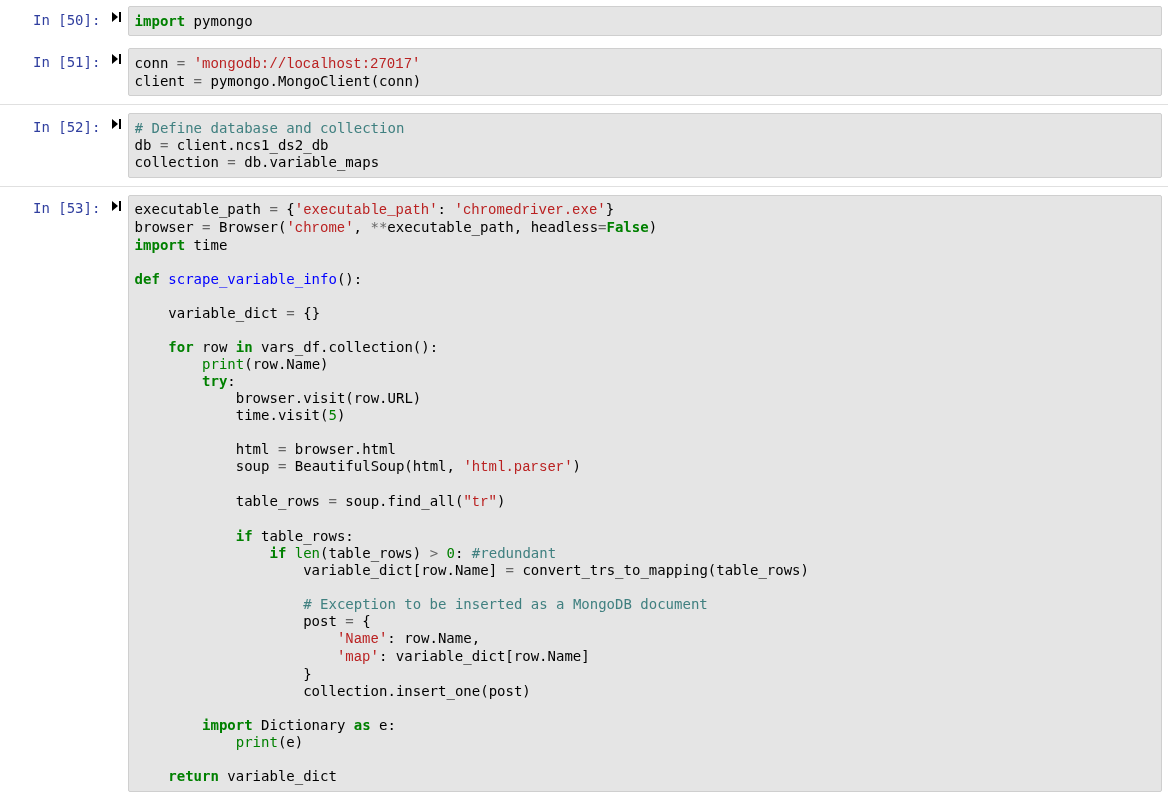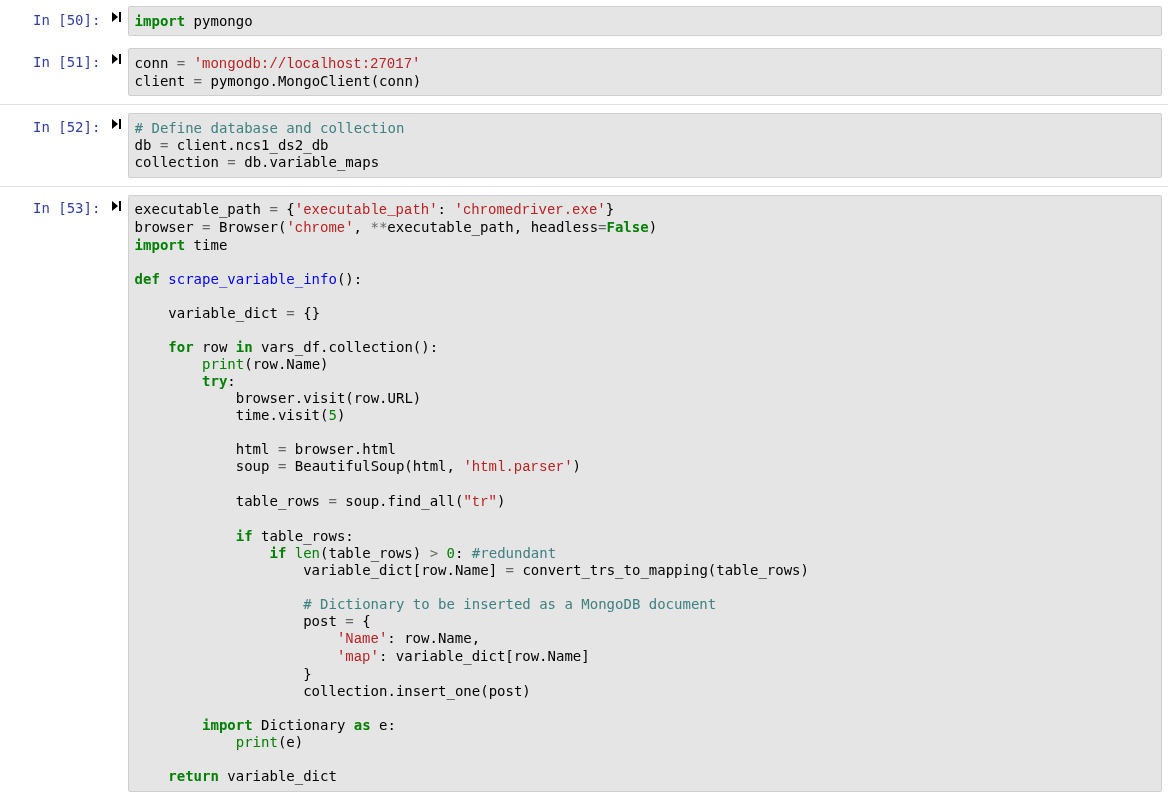--- a/index.html
+++ b/index.html
@@ -171,21 +171,21 @@
 
             <span class="n">html</span> <span class="o">=</span> <span class="n">browser</span><span class="p">.</span><span class="n">html</span>
             <span class="n">soup</span> <span class="o">=</span> <span class="n">BeautifulSoup</span><span class="p">(</span><span class="n">html</span><span class="p">,</span> <span class="s">'html.parser'</span><span class="p">)</span>
 
             <span class="n">table_rows</span> <span class="o">=</span> <span class="n">soup</span><span class="p">.</span><span class="n">find_all</span><span class="p">(</span><span class="s">"tr"</span><span class="p">)</span>
 
             <span class="k">if</span> <span class="n">table_rows</span><span class="p">:</span>
                 <span class="k">if</span> <span class="nb">len</span><span class="p">(</span><span class="n">table_rows</span><span class="p">)</span> <span class="o">&gt;</span> <span class="mi">0</span><span class="p">:</span> <span class="c">#redundant</span>
                     <span class="n">variable_dict</span><span class="p">[</span><span class="n">row</span><span class="p">.</span><span class="n">Name</span><span class="p">]</span> <span class="o">=</span> <span class="n">convert_trs_to_mapping</span><span class="p">(</span><span class="n">table_rows</span><span class="p">)</span>
 
-                    <span class="c"># Dictionary to be inserted as a MongoDB document</span>
+                    <span class="c"># Exception to be inserted as a MongoDB document</span>
                     <span class="n">post</span> <span class="o">=</span> <span class="p">{</span>
                         <span class="s">'Name'</span><span class="p">:</span> <span class="n">row</span><span class="p">.</span><span class="n">Name</span><span class="p">,</span>
                         <span class="s">'map'</span><span class="p">:</span> <span class="n">variable_dict</span><span class="p">[</span><span class="n">row</span><span class="p">.</span><span class="n">Name</span><span class="p">]</span>
                     <span class="p">}</span>
                     <span class="n">collection</span><span class="p">.</span><span class="n">insert_one</span><span class="p">(</span><span class="n">post</span><span class="p">)</span>
 
         <span class="k">import</span> <span class="n">Dictionary</span> <span class="k">as</span> <span class="n">e</span><span class="p">:</span>
             <span class="nb">print</span><span class="p">(</span><span class="n">e</span><span class="p">)</span>
 
     <span class="k">return</span> <span class="n">variable_dict</span></pre>

